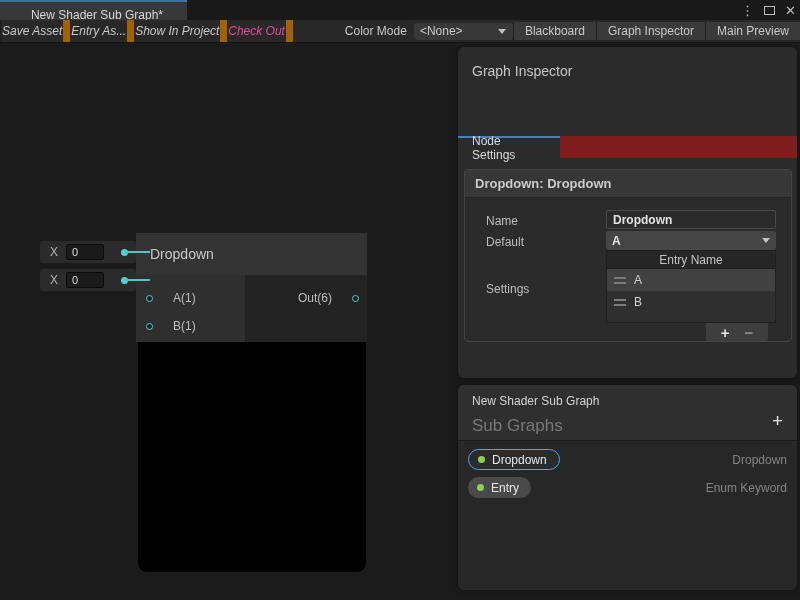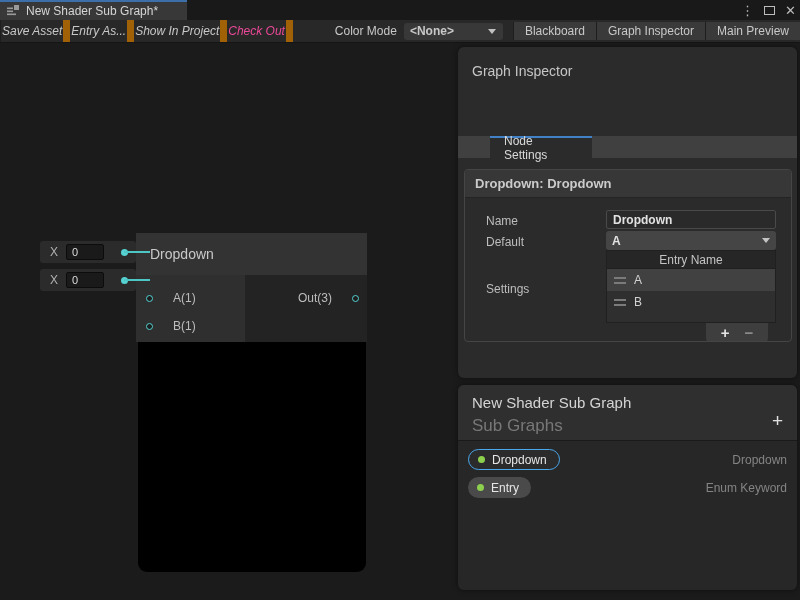--- a/index.html
+++ b/index.html
@@ -9,21 +9,21 @@
     background:#1b1b1b;
     font-family:"Liberation Sans", sans-serif;
     color:#c8c8c8; font-size:12px;
     -webkit-font-smoothing:antialiased;
   }
   
   .titlebar { position:absolute; left:0; top:0; width:800px; height:20px; background:#191919; }
   .doc-tab {
     position:absolute; left:0; top:0; width:187px; height:20px;
     background:#383838; border-top:2px solid #3d6fa8;
-    display:flex; align-items:center; gap:6px; padding-left:7px;
+    display:flex; align-items:center; gap:6px; padding-left:7px;flex-direction:column;
   }
   .tab-title { color:#d6d6d6; font-size:12px; white-space:nowrap; }
   .win-controls { position:absolute; right:4px; top:0; height:20px; display:flex; align-items:center; gap:10px; color:#bdbdbd; }
   .kebab { font-size:13px; line-height:1; cursor:default; }
   .maxbox { width:11px; height:9px; border:1.5px solid #bdbdbd; display:inline-block; }
   .closex { font-size:13px; line-height:1; }
   
   .toolbar {
     position:absolute; left:0; top:20px; width:800px; height:23px;
     background:#282828; border-bottom:1px solid #151515;
@@ -32,21 +32,21 @@
   .tb-btn {
     display:flex; align-items:center; padding:0 1px;
     border-right:7px solid #a16207; white-space:nowrap; cursor:default;font-style:italic;
   }
   .tb-btn.first { border-left:1px solid #1e1e1e; }
   .tb-btn.disabled { color:#ec4899; }
   .tb-spacer { flex:1; }
   .tb-label { display:flex; align-items:center; padding:0 7px; white-space:nowrap; }
   .tb-dropdown {
     align-self:center; width:99px; height:17px; background:#383838; border-radius:3px;
-    display:flex; align-items:center; padding:0 6px; margin-right:10px; position:relative;font-weight:bold;
+    display:flex; align-items:center; padding:0 6px; margin-right:0; position:relative;
   }
   .tb-dropdown .arrow { position:absolute; right:7px; top:6px; width:0; height:0;
     border-left:4px solid transparent; border-right:4px solid transparent; border-top:5px solid #c0c0c0; }
   .tb-toggle {
     display:flex; align-items:center; padding:0 11px; margin:2px 0;
     background:#3a3a3a; border-left:1px solid #1e1e1e; white-space:nowrap;
   }
   
   .canvas { position:absolute; left:0; top:43px; width:800px; height:557px; background:#1b1b1b; }
   .node { position:absolute; left:136px; top:190px; width:231px; }
@@ -70,22 +70,22 @@
     margin-left:8px; width:38px; height:16px; background:#1a1a1a; border:1px solid #0c0c0c; border-radius:2px;
     color:#dcdcdc; font-size:11px; display:flex; align-items:center; padding-left:5px;
   }
   .fw-dot { margin-left:auto; margin-right:8px; width:7px; height:7px; border-radius:50%; background:#56d2d2; }
   .wire { position:absolute; height:2px; background:#4ec6c6; }
   
   .panel { position:absolute; left:458px; width:339px; background:#2b2b2b; border-radius:6px;
     box-shadow:0 0 6px rgba(0,0,0,.45); }
   .inspector { top:47px; height:331px; }
   .insp-title { padding:16px 0 0 14px; font-size:14px; color:#c6c6c6; }
-  .tabbar { position:absolute; left:0; top:89px; width:339px; height:22px; background:#404040;
-    display:flex; border-radius:0;padding-left:32px; }
+  .tabbar { position:absolute; left:0; top:89px; width:339px; height:22px; background:#7f1d1d;
+    display:flex; border-radius:0; }
   .tab { display:flex; align-items:center; justify-content:center; padding:0 14px; color:#c0c0c0; }
   .tab.active { background:#2b2b2b; border-top:2px solid #4381c6; color:#dadada; width:102px; }
   .section-box {
     position:absolute; left:6px; top:83px; width:328px; height:173px;
     border:1px solid #454545; border-radius:4px; overflow:hidden; background:#2b2b2b;
   }
   .section-header { height:28px; background:#373737; display:flex; align-items:center; padding-left:10px;
     font-weight:bold; font-size:13px; color:#cbcbcb; border-bottom:1px solid #242424; }
   .fld-label { position:absolute; left:21px; color:#bdbdbd; }
   .fld-name-input {
@@ -112,21 +112,21 @@
   .list-footer {
     position:absolute; left:241px; top:153px; width:62px; height:19px;
     background:#3e3e3e; border-radius:0 0 4px 4px;
     display:flex; align-items:center; justify-content:space-evenly;
   }
   .btn-plus { color:#e4e4e4; font-size:15px; font-weight:bold; line-height:1; }
   .btn-minus { color:#8f8f8f; font-size:15px; font-weight:bold; line-height:1; }
   
   .blackboard { top:385px; height:205px; background:#272727; }
   .bb-header { height:56px; background:#2f2f2f; border-radius:6px 6px 0 0; border-bottom:1px solid #1a1a1a; position:relative; }
-  .bb-title { position:absolute; left:14px; top:9px; font-size:15px; color:#d4d4d4; }
+  .bb-title { position:absolute; left:14px; top:9px; font-size:12px; color:#d4d4d4; }
   .bb-subtitle { position:absolute; left:14px; top:31px; font-size:17px; color:#787878; }
   .bb-add { position:absolute; right:14px; top:26px; font-size:19px; color:#e0e0e0; line-height:1; }
   .bb-row { position:absolute; left:10px; right:10px; height:23px; display:flex; align-items:center; }
   .bb-row .type { margin-left:auto; color:#848484; }
   .pill {
     height:21px; border-radius:11px; background:#4a4a4a; display:flex; align-items:center;
     gap:7px; padding:0 12px 0 9px; color:#e6e6e6; font-size:12px;
   }
   .pill.selected { background:#2b2b2b; border:1.5px solid #4aa8ee; }
   .gdot { width:7px; height:7px; border-radius:50%; background:#8dd04e; flex:0 0 auto; }
@@ -179,21 +179,21 @@
             <span class="port"></span>
             <span>A(1)</span>
           </div>
           <div class="port-row">
             <span class="port"></span>
             <span>B(1)</span>
           </div>
         </div>
         <div class="node-out-col">
           <div class="port-row out">
-            <span>Out(3)</span>
+            <span>Out(6)</span>
             <span class="port"></span>
           </div>
         </div>
       </div>
       <div class="node-preview"></div>
     </div>
 
     <div class="float-widget" style="top:198px;">
       <span class="fw-label">X</span>
       <span class="fw-field">0</span>

